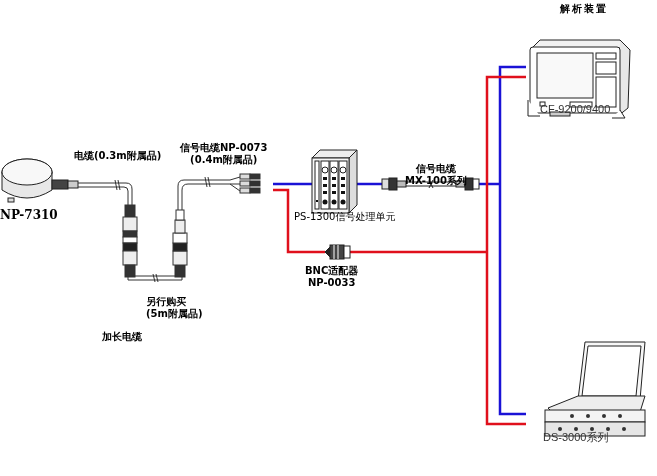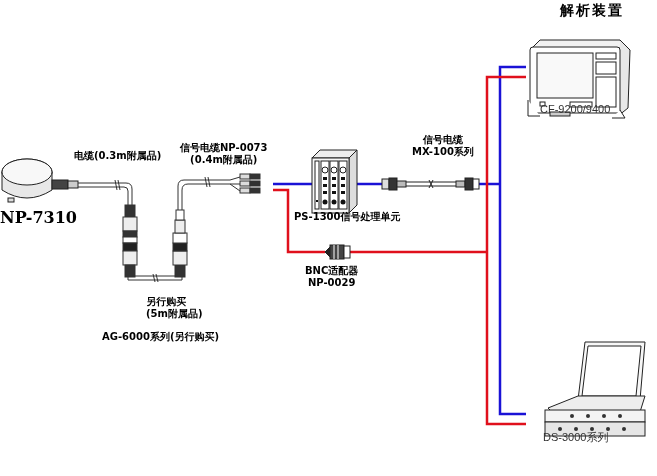--- a/index.html
+++ b/index.html
@@ -1,21 +1,21 @@
 <!DOCTYPE html>
 <html><head>
 <meta charset="utf-8">
 <style>
   html, body { margin:0; padding:0; background:#fff; }
   body { width:657px; height:476px; position:relative; overflow:hidden;
          font-family:"DejaVu Sans", sans-serif; color:#000; }
   .lbl { position:absolute; font-size:10px; line-height:12px; white-space:nowrap; text-align:center; }
   .lbl.b { font-weight:bold; }
-  .title { position:absolute; left:560px; top:2px; font-size:14px; font-weight:bold; letter-spacing:2px; }
-  .np { position:absolute; left:0; top:208px; font-family:"DejaVu Serif", serif; font-weight:bold; font-size:16px;text-align:center; }
+  .title { position:absolute; left:560px; top:2px; font-size:10px; font-weight:bold; letter-spacing:2px; }
+  .np { position:absolute; left:0; top:208px; font-family:"DejaVu Serif", serif; font-weight:bold; font-size:12px;text-align:center; }
   .dev { position:absolute; font-family:"Liberation Sans", sans-serif; font-size:11px; color:#333; }
   svg.layer { position:absolute; left:0; top:0; }
 </style>
 </head>
 <body>
 
 <div class="title">解析装置</div>
 
 <svg class="layer" width="657" height="476" viewBox="0 0 657 476">
 
@@ -165,29 +165,29 @@
   <div>信号电缆NP-0073</div>
   <div>(0.4m附属品)</div>
 </div>
 
 <div class="lbl b" style="left:130px;top:296px;">
   <div>另行购买</div>
   <div style="padding-left:16px;">(5m附属品)</div>
 </div>
 
 <div class="lbl b" style="left:102px;top:331px;">
-  <div>AG-6000系列(另行购买)</div>
+  <div>加长电缆</div>
 </div>
 
-<div class="lbl" style="left:294px;top:211px;font-weight:bold;">PS-1300信号处理单元</div>
+<div class="lbl" style="left:294px;top:211px;">PS-1300信号处理单元</div>
 
-<div class="lbl b" style="left:405px;top:134px;margin-left:7px;">
+<div class="lbl b" style="left:405px;top:163px;">
   <div>信号电缆</div>
   <div>MX-100系列</div>
 </div>
 
 <div class="lbl" style="left:305px;top:265px;font-weight:bold;">
   <div>BNC适配器</div>
-  <div>NP-0029</div>
+  <div>NP-0033</div>
 </div>
 
 <div class="dev" style="left:540px;top:103px;">CF-9200/9400</div>
 <div class="dev" style="left:543px;top:430px;">DS-3000系列</div>
 
 </body></html>

